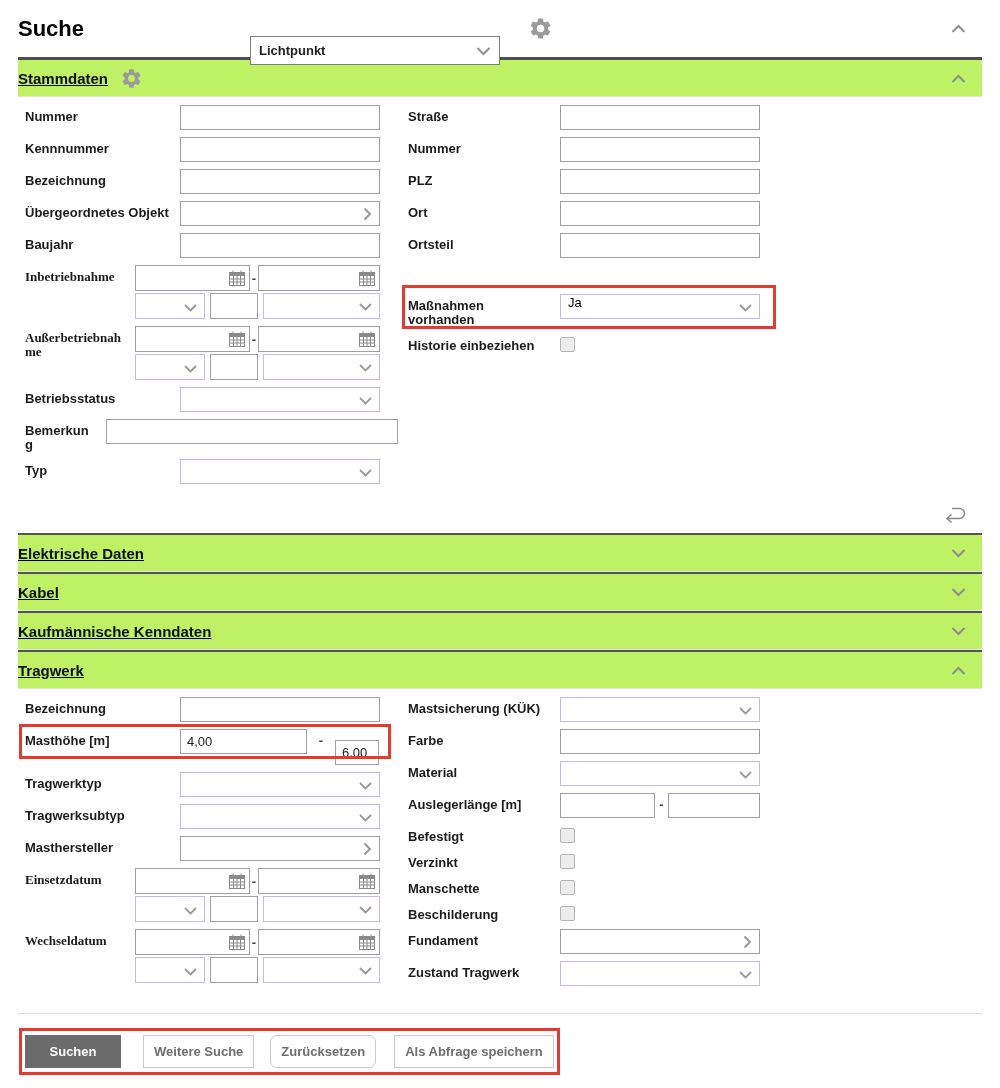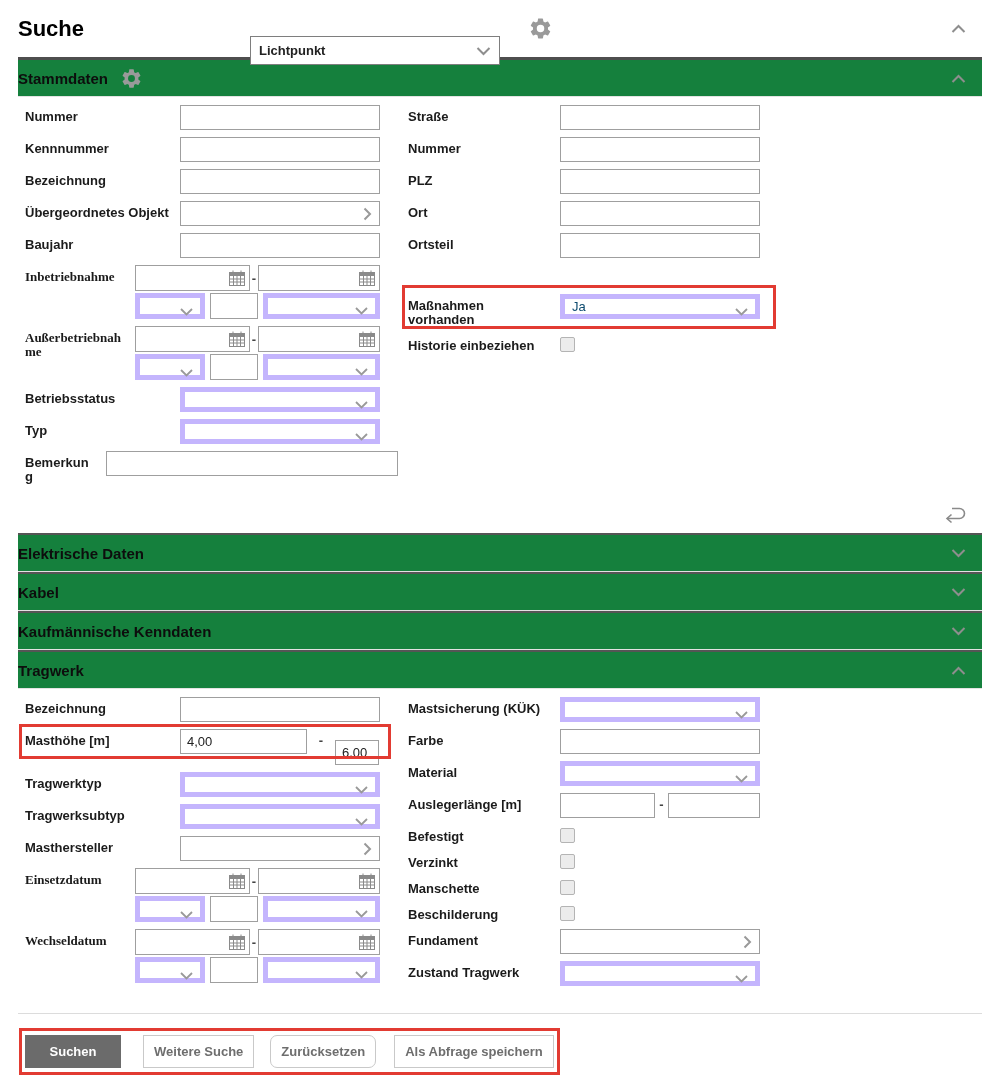--- a/index.html
+++ b/index.html
@@ -10,43 +10,43 @@
   .top{display:flex;align-items:center;height:57px;border-bottom:3px solid #4e4e4e;}
   .page-title{font-size:22px;font-weight:bold;color:#000;width:232px;}
   .top-select{width:250px;height:29px;border:1px solid #7e7e7e;background:#fff;position:relative;
     display:flex;align-items:center;padding:0 26px 0 8px;box-sizing:border-box;
     font-size:13px;font-weight:bold;color:#222;margin-top:44px;}
   .top-select .chev{position:absolute;right:8px;top:10px;}
   .gear{margin-left:28px;display:flex;align-items:center;}
   .top-collapse{margin-left:auto;margin-right:16px;cursor:pointer;}
 
   
-  .sec-head{height:36px;display:flex;align-items:center;background:#15803d;
-    border-top:2px solid #555;border-bottom:1px solid #e3e3e3;}
+  .sec-head{height:36px;display:flex;align-items:center;background:#bef264;
+    border-top:2px solid #555;border-bottom:1px solid #e3e3e3;text-decoration:underline;}
   .sec-head.first{border-top:none;}
   .sec-title{font-size:15px;font-weight:bold;color:#0d0d0d;}
   .sec-head .gear{margin-left:12px;}
   .sec-chev{margin-left:auto;margin-right:16px;}
 
   
   .form{display:flex;padding:8px 0 6px 7px;}
   .col-l{width:373px;}
   .col-r{margin-left:10px;width:574px;}
   .row{display:flex;align-items:flex-start;margin-bottom:7px;position:relative;}
   .lbl{width:155px;padding:5px 10px 0 0;box-sizing:border-box;
     font-size:13px;font-weight:bold;color:#1b1b1b;line-height:14px;overflow-wrap:anywhere;}
   .col-r .lbl{width:152px;}
   .lbl-date{width:110px;font-family:Liberation Serif, serif;}
   .txt{height:25px;border:1px solid #9f9f9f;box-sizing:border-box;background:#fff;
     font-family:"Liberation Sans",sans-serif;font-size:13px;color:#222;padding:0 6px;outline:none;}
   .w200{width:200px;}
   .wide{width:580px;}
-  .sel{position:relative;width:200px;height:25px;border:5px solid #c4b5fd;background:#fff;
-    box-sizing:border-box;display:flex;align-items:center;padding:0 24px 0 7px;
-    font-size:13px;color:#0c4a6e;}
+  .sel{position:relative;width:200px;height:25px;border:1px solid #c4b5fd;background:#fff;
+    box-sizing:border-box;display:flex;padding:0 24px 0 7px;
+    font-size:13px;color:#000000;}
   .sel .chev{position:absolute;right:7px;top:9px;}
   .lookup{position:relative;}
   .lookup .txt{padding-right:22px;}
   .lookup .chev-r{position:absolute;right:8px;top:6px;}
 
   
   .dgroup{display:flex;flex-direction:column;}
   .drow{display:flex;align-items:center;}
   .drow + .drow{margin-top:2px;}
   .date-field{position:relative;}
@@ -283,33 +283,33 @@
       <div class="row bs-gap">
         <div class="lbl">Betriebsstatus</div>
         <div class="sel">
           <span class="chev">
             <svg width="13" height="8" viewBox="0 0 13 8">
                 <polyline points="1,1 6.5,6.5 12,1" fill="none" stroke="#999" stroke-width="1.8"></polyline>
               </svg>
           </span>
         </div>
       </div>
-      <div class="row">
-        <div class="lbl">Typ</div>
-        <div class="sel">
-          <span class="chev">
-            <svg width="13" height="8" viewBox="0 0 13 8">
-                <polyline points="1,1 6.5,6.5 12,1" fill="none" stroke="#999" stroke-width="1.8"></polyline>
-              </svg>
-          </span>
-        </div>
-      </div>
       <div class="row bem-gap">
         <div class="lbl">Bemerkung</div>
         <input class="txt wide" style="">
+      </div>
+      <div class="row">
+        <div class="lbl">Typ</div>
+        <div class="sel">
+          <span class="chev">
+            <svg width="13" height="8" viewBox="0 0 13 8">
+                <polyline points="1,1 6.5,6.5 12,1" fill="none" stroke="#999" stroke-width="1.8"></polyline>
+              </svg>
+          </span>
+        </div>
       </div>
     </div>
 
     <div class="col-r">
       <div class="row">
         <div class="lbl">Straße</div>
         <input class="txt w200" style="">
       </div>
       <div class="row">
         <div class="lbl">Nummer</div>

